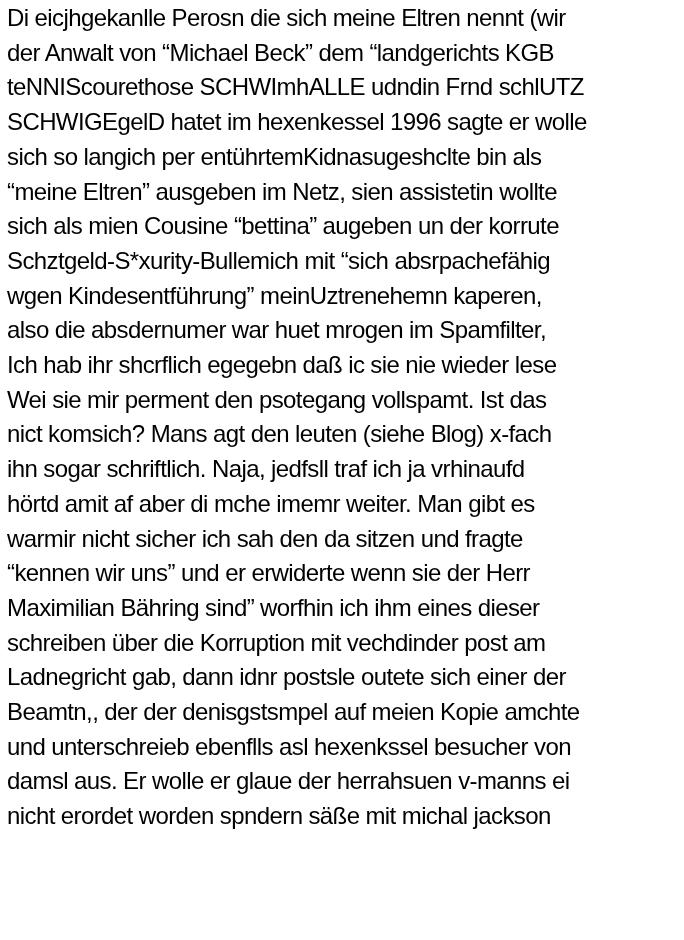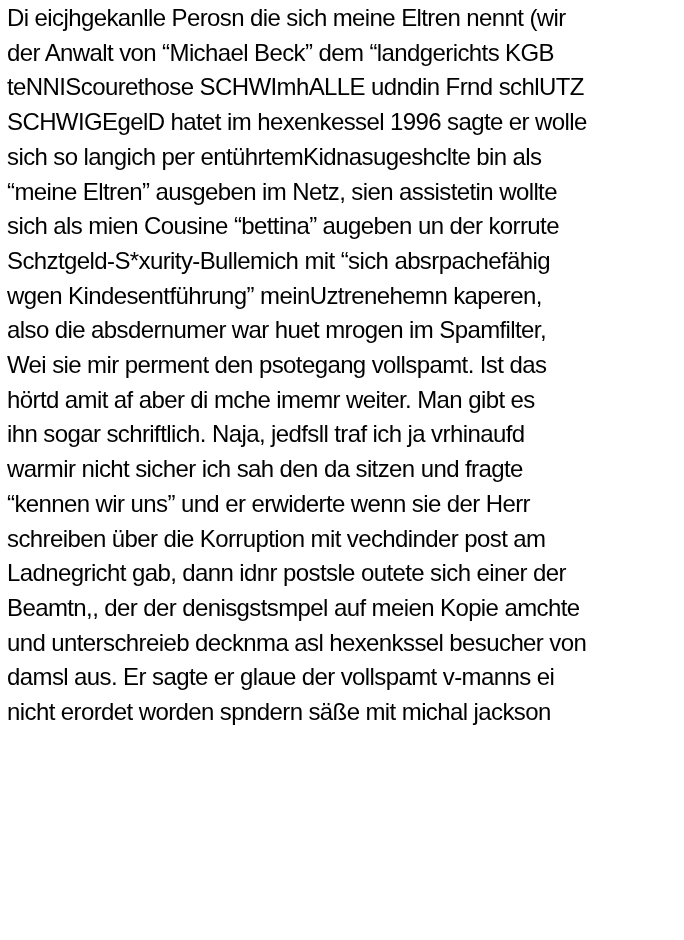--- a/index.html
+++ b/index.html
@@ -36,25 +36,28 @@
       <div class="line">Di eicjhgekanlle Perosn die sich meine Eltren nennt (wir</div>
       <div class="line">der Anwalt von “Michael Beck” dem “landgerichts KGB</div>
       <div class="line">teNNIScourethose SCHWImhALLE udndin Frnd schlUTZ</div>
       <div class="line">SCHWIGEgelD hatet im hexenkessel 1996 sagte er wolle</div>
       <div class="line">sich so langich per entührtemKidnasugeshclte bin als</div>
       <div class="line">“meine Eltren” ausgeben im Netz, sien assistetin wollte</div>
       <div class="line">sich als mien Cousine “bettina” augeben un der korrute</div>
       <div class="line">Schztgeld-S*xurity-Bullemich mit “sich absrpachefähig</div>
       <div class="line">wgen Kindesentführung” meinUztrenehemn kaperen,</div>
       <div class="line">also die absdernumer war huet mrogen im Spamfilter,</div>
+      <div class="line">Ich hab ihr shcrflich egegebn daß ic sie nie wieder lese</div>
       <div class="line">Wei sie mir perment den psotegang vollspamt. Ist das</div>
+      <div class="line">nict komsich? Mans agt den leuten (siehe Blog) x-fach</div>
+      <div class="line">ihn sogar schriftlich. Naja, jedfsll traf ich ja vrhinaufd</div>
       <div class="line">hörtd amit af aber di mche imemr weiter. Man gibt es</div>
-      <div class="line">ihn sogar schriftlich. Naja, jedfsll traf ich ja vrhinaufd</div>
       <div class="line">warmir nicht sicher ich sah den da sitzen und fragte</div>
       <div class="line">“kennen wir uns” und er erwiderte wenn sie der Herr</div>
+      <div class="line">Maximilian Bähring sind” worfhin ich ihm eines dieser</div>
       <div class="line">schreiben über die Korruption mit vechdinder post am</div>
       <div class="line">Ladnegricht gab, dann idnr postsle outete sich einer der</div>
       <div class="line">Beamtn,, der der denisgstsmpel auf meien Kopie amchte</div>
-      <div class="line">und unterschreieb decknma asl hexenkssel besucher von</div>
-      <div class="line">damsl aus. Er sagte er glaue der vollspamt v-manns ei</div>
+      <div class="line">und unterschreieb ebenflls asl hexenkssel besucher von</div>
+      <div class="line">damsl aus. Er wolle er glaue der herrahsuen v-manns ei</div>
       <div class="line">nicht erordet worden spndern säße mit michal jackson</div>
     </div>
 </div>
 
 </body></html>

